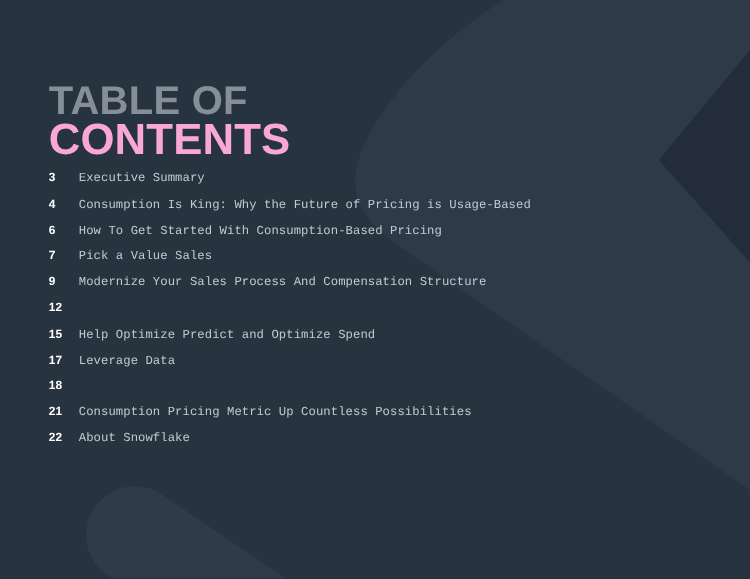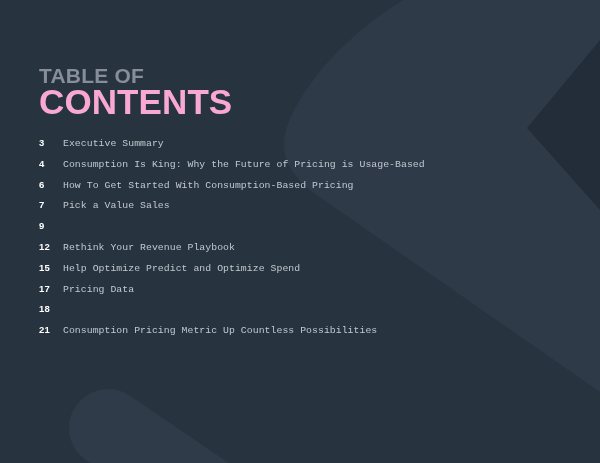--- a/index.html
+++ b/index.html
@@ -40,21 +40,21 @@
 
   .title-block {
     position: absolute;
     left: 39px;
     top: 66px;
     line-height: 0.93;
     letter-spacing: -0.5px;
   }
   .title-line {
     display: block;
-    font-size: 21px;
+    font-size: 32px;
     font-weight: bold;
     font-stretch: condensed;
     letter-spacing: 0.2px;
     white-space: nowrap;
   }
   .title-top {
     color: #858e99;
   }
   .title-bottom {
     color: #f9a8d4;
@@ -145,42 +145,46 @@
         <span class="toc-label">How To Get Started With Consumption-Based Pricing</span>
       </div>
 
       <div class="toc-row">
         <span class="toc-page">7</span>
         <span class="toc-label">Pick a Value Sales</span>
       </div>
 
       <div class="toc-row">
         <span class="toc-page">9</span>
+        <span class="toc-label">Modernize Your Sales Process And Compensation Structure</span>
       </div>
 
       <div class="toc-row">
         <span class="toc-page">12</span>
-        <span class="toc-label">Rethink Your Revenue Playbook</span>
       </div>
 
       <div class="toc-row">
         <span class="toc-page">15</span>
         <span class="toc-label">Help Optimize Predict and Optimize Spend</span>
       </div>
 
       <div class="toc-row">
         <span class="toc-page">17</span>
-        <span class="toc-label">Pricing Data</span>
+        <span class="toc-label">Leverage Data</span>
       </div>
 
       <div class="toc-row">
         <span class="toc-page">18</span>
       </div>
 
       <div class="toc-row">
         <span class="toc-page">21</span>
         <span class="toc-label">Consumption Pricing Metric Up Countless Possibilities</span>
       </div>
 
+      <div class="toc-row">
+        <span class="toc-page">22</span>
+        <span class="toc-label">About Snowflake</span>
+      </div>
 
     </div>
   </div>
 </div>
 
 </body></html>

